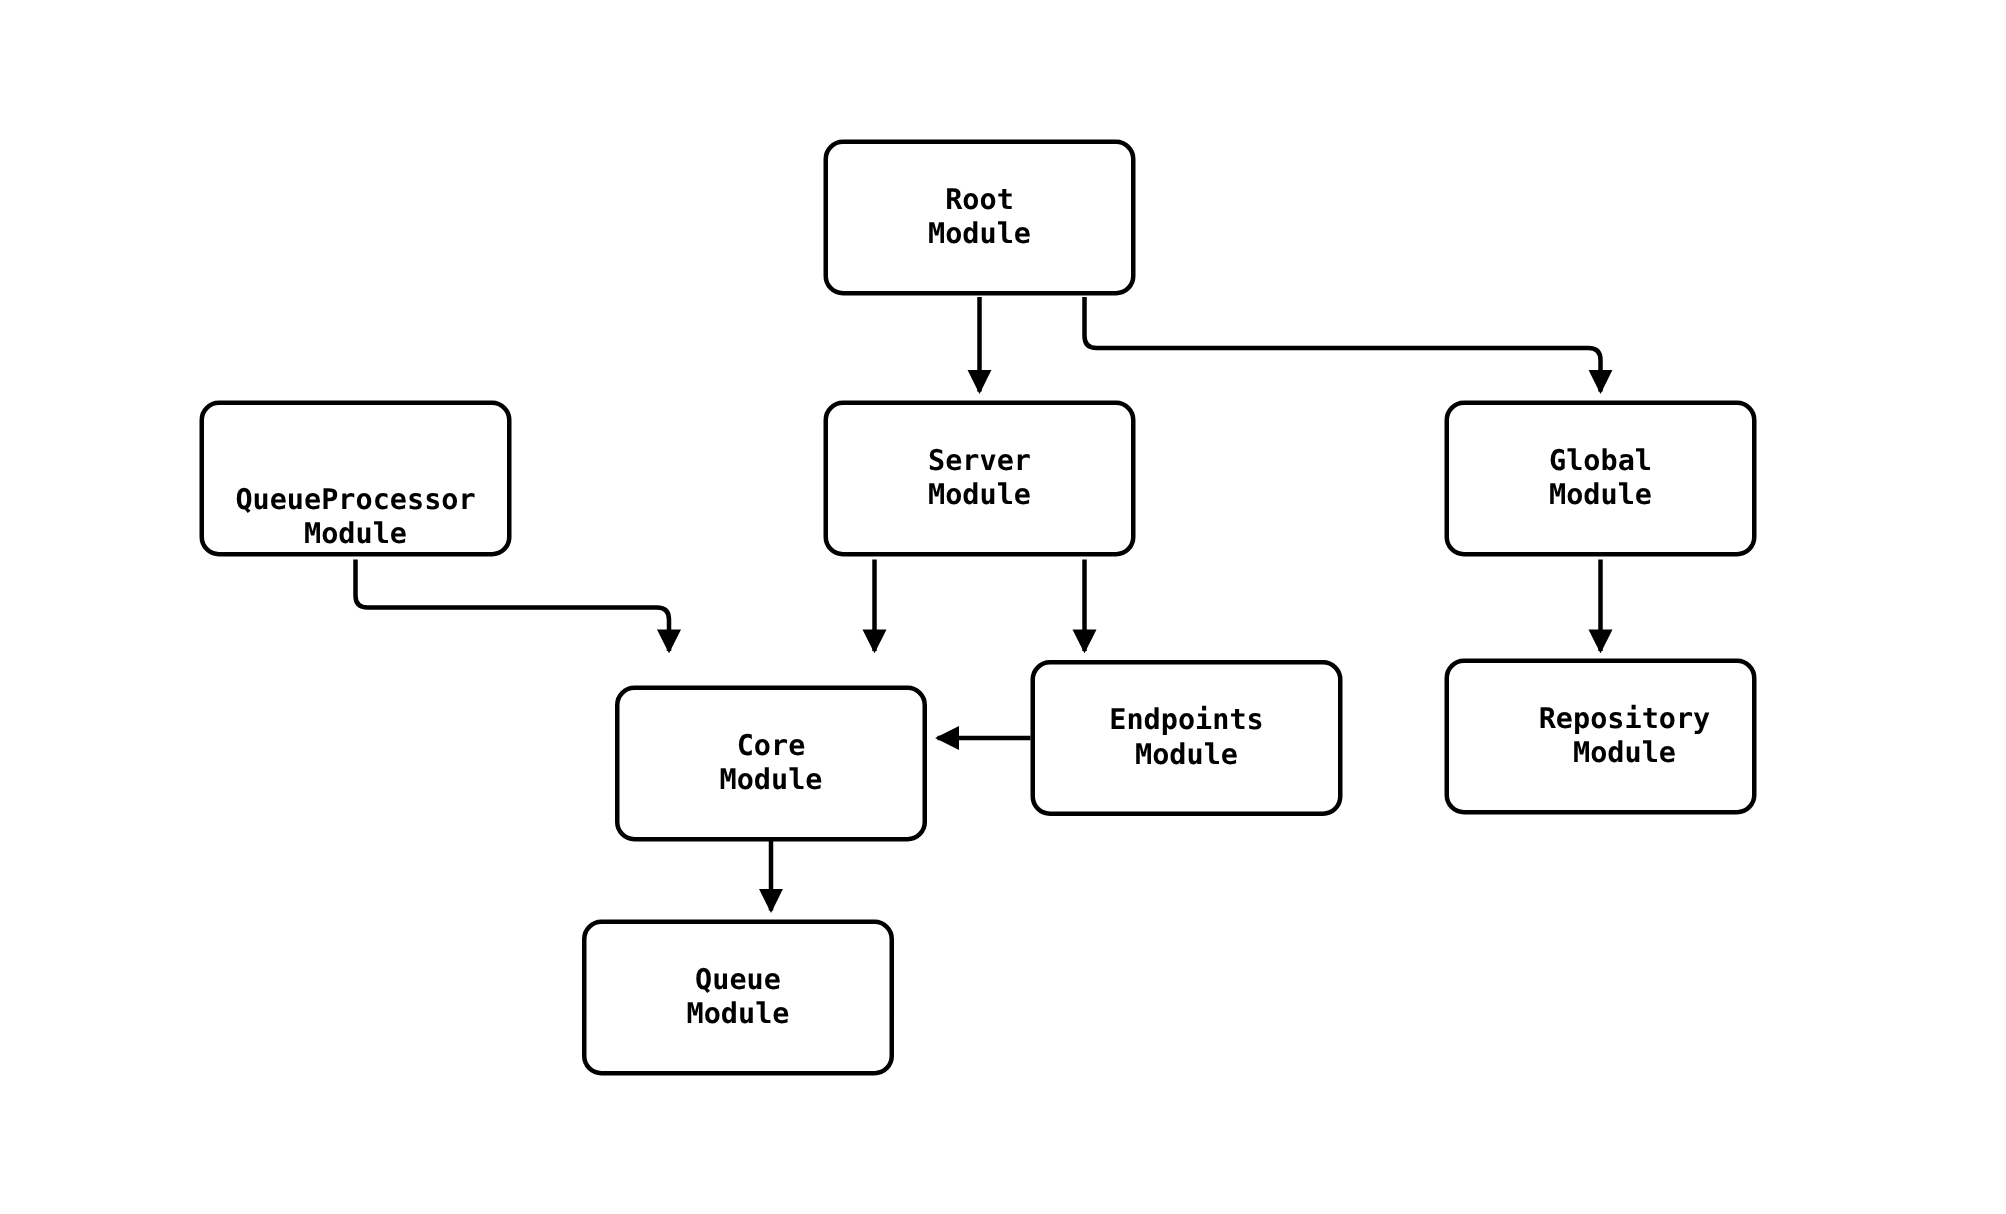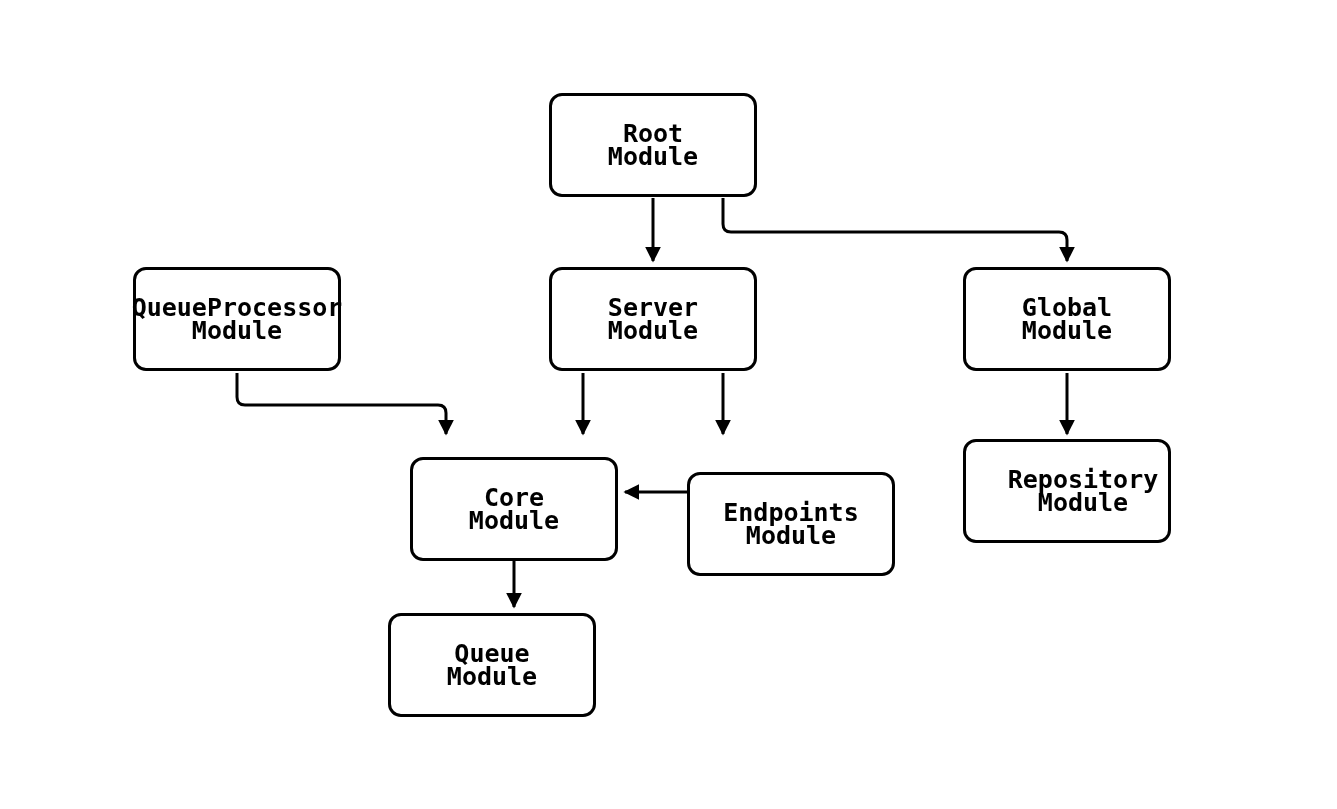--- a/index.html
+++ b/index.html
@@ -27,21 +27,21 @@
     height: 104px;
     background: #ffffff;
     border: 3px solid #000000;
     border-radius: 13px;
     display: flex;
     align-items: center;
     justify-content: center;
     text-align: center;
   }
   .node-label {
-    font-size: 25px;
+    font-size: 19px;
     line-height: 23px;
     font-weight: bold;
     color: #000000;
     white-space: pre-line;
     letter-spacing: 0px;
   }
 </style>
 </head>
 <body>
 
@@ -63,41 +63,41 @@
       <path d="M 1067 373 L 1067 434" marker-end="url(#arrowhead)"></path>
       <path d="M 514 546 L 514 607" marker-end="url(#arrowhead)"></path>
     </g>
   </svg>
 
   <div class="node" style="left:549px; top:93px;">
     <span class="node-label">Root
 Module</span>
   </div>
 
-  <div class="node" style="left:133px; top:267px;">
+  <div class="node" style="left:133px; top:267px;align-items:flex-end;">
     <span class="node-label">QueueProcessor
 Module</span>
   </div>
 
   <div class="node" style="left:549px; top:267px;">
     <span class="node-label">Server
 Module</span>
   </div>
 
   <div class="node" style="left:963px; top:267px;">
     <span class="node-label">Global
 Module</span>
   </div>
 
   <div class="node" style="left:410px; top:440px;margin-top:17px;">
     <span class="node-label">Core
 Module</span>
   </div>
 
-  <div class="node" style="left:687px; top:440px;margin-top:32px;">
+  <div class="node" style="left:687px; top:440px;">
     <span class="node-label">Endpoints
 Module</span>
   </div>
 
   <div class="node" style="left:963px; top:439px;padding-left:32px;">
     <span class="node-label">Repository
 Module</span>
   </div>
 
   <div class="node" style="left:388px; top:613px;">

